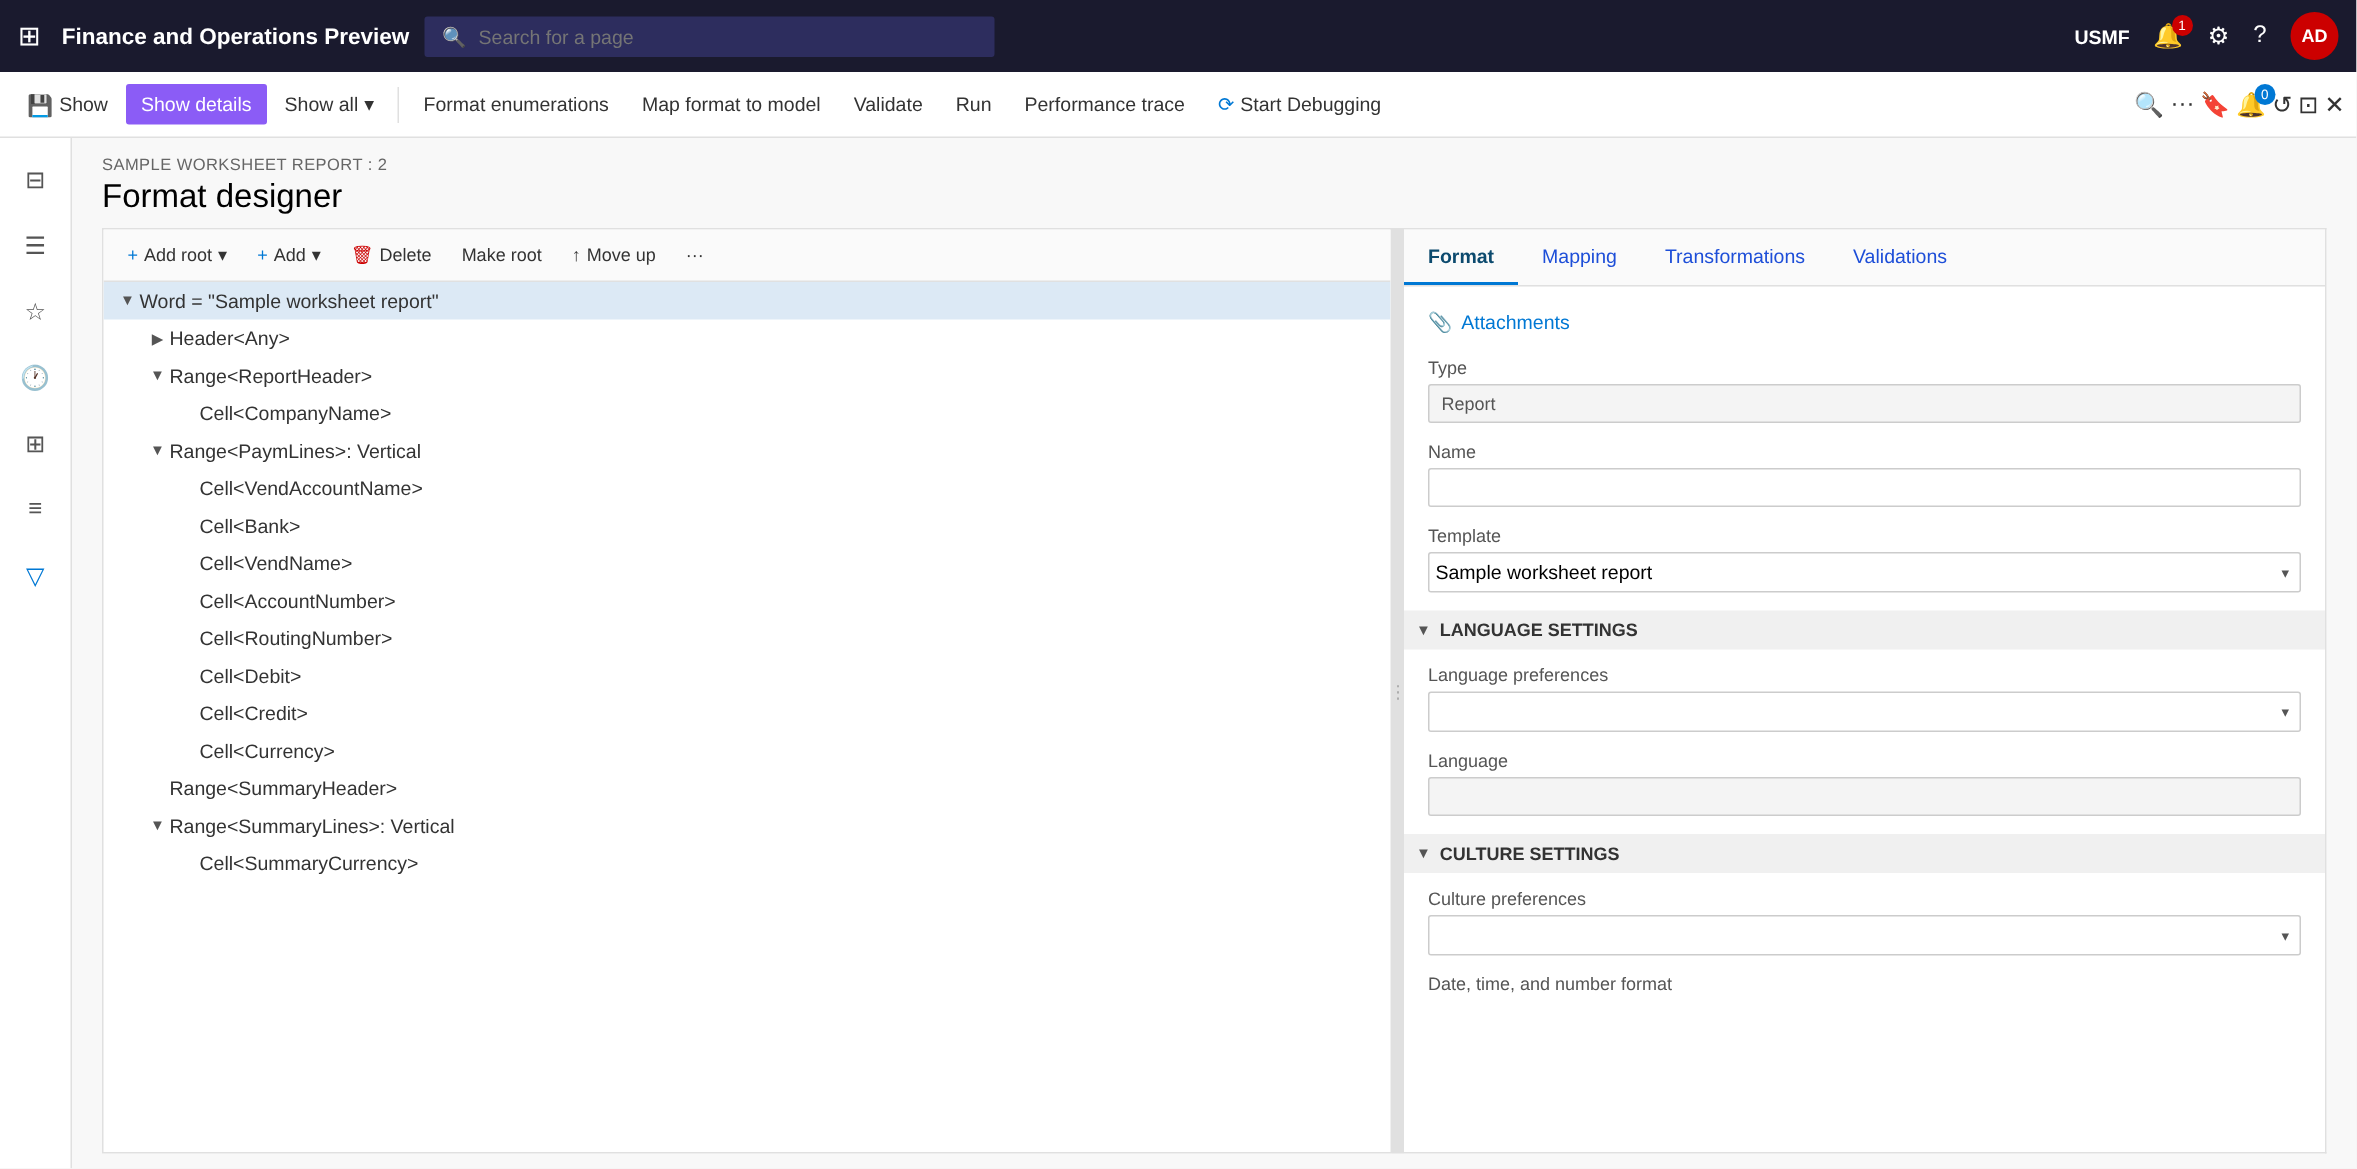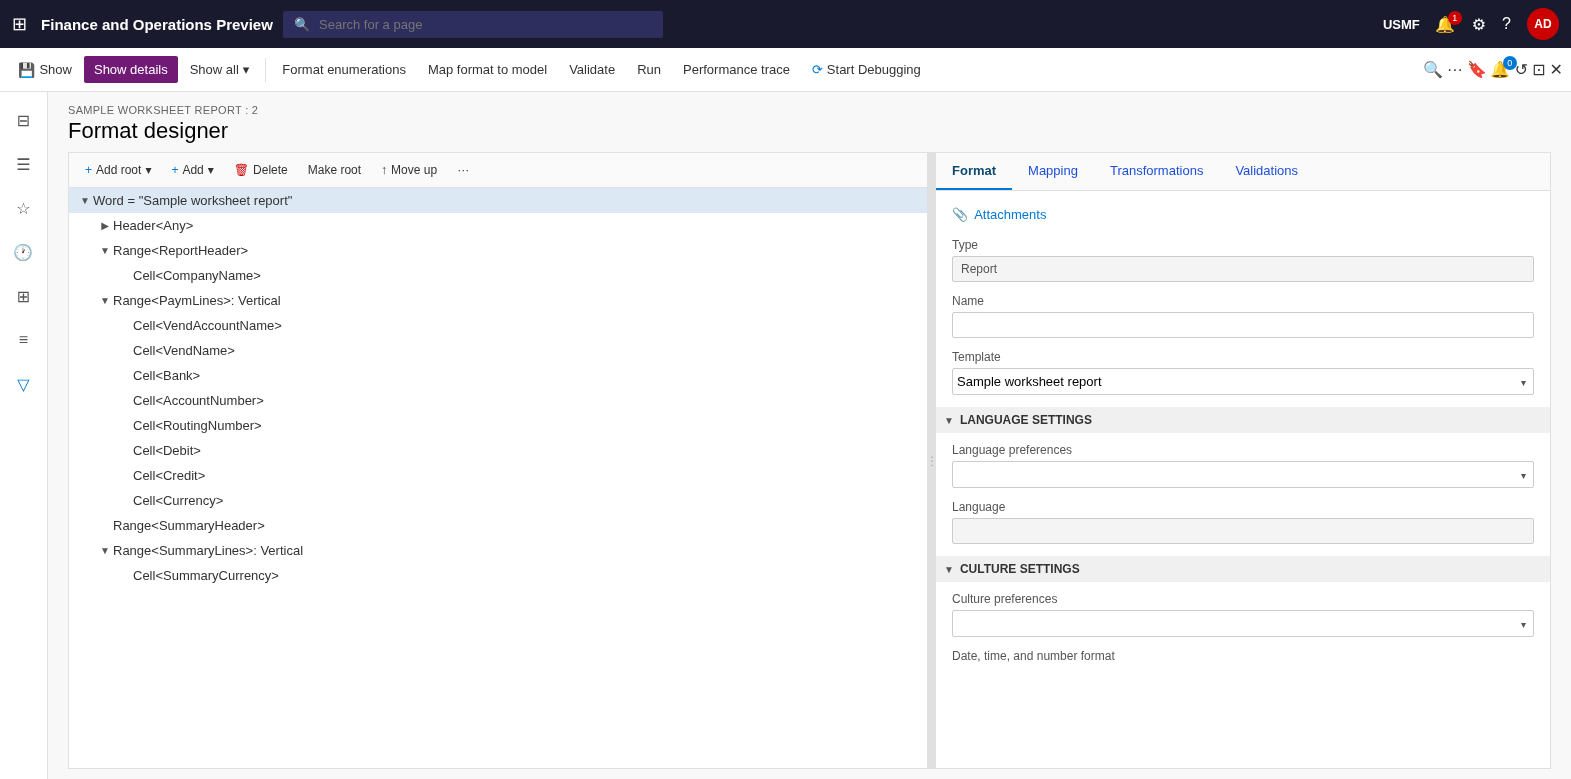--- a/index.html
+++ b/index.html
@@ -72,21 +72,21 @@
     }
     .cmd-btn {
       display: flex; align-items: center; gap: 4px;
       padding: 6px 10px;
       border: none; background: transparent;
       font-size: 13px; cursor: pointer; color: #333;
       border-radius: 2px;
       white-space: nowrap;
     }
     .cmd-btn.primary {
-      background: #701a75; color: #fff;
+      background: #8b5cf6; color: #fff;
     }
     .cmd-btn .icon { font-size: 14px; }
     .cmd-separator { width: 1px; height: 24px; background: #e0e0e0; margin: 0 4px; }
     .cmd-bar-right { margin-left: auto; display: flex; align-items: center; gap: 4px; }
 
     
     .page-layout {
       display: flex;
       height: calc(100vh - 92px);
     }
@@ -425,27 +425,27 @@
 
           <div class="tree-item">
             <span class="indent" style="width:40px;"></span>
             <span class="toggle"></span>
             <span class="label">Cell&lt;VendAccountName&gt;</span>
           </div>
 
           <div class="tree-item">
             <span class="indent" style="width:40px;"></span>
             <span class="toggle"></span>
+            <span class="label">Cell&lt;Bank&gt;</span>
+          </div>
+
+          <div class="tree-item">
+            <span class="indent" style="width:40px;"></span>
+            <span class="toggle"></span>
             <span class="label">Cell&lt;VendName&gt;</span>
-          </div>
-
-          <div class="tree-item">
-            <span class="indent" style="width:40px;"></span>
-            <span class="toggle"></span>
-            <span class="label">Cell&lt;Bank&gt;</span>
           </div>
 
           <div class="tree-item">
             <span class="indent" style="width:40px;"></span>
             <span class="toggle"></span>
             <span class="label">Cell&lt;AccountNumber&gt;</span>
           </div>
 
           <div class="tree-item">
             <span class="indent" style="width:40px;"></span>

